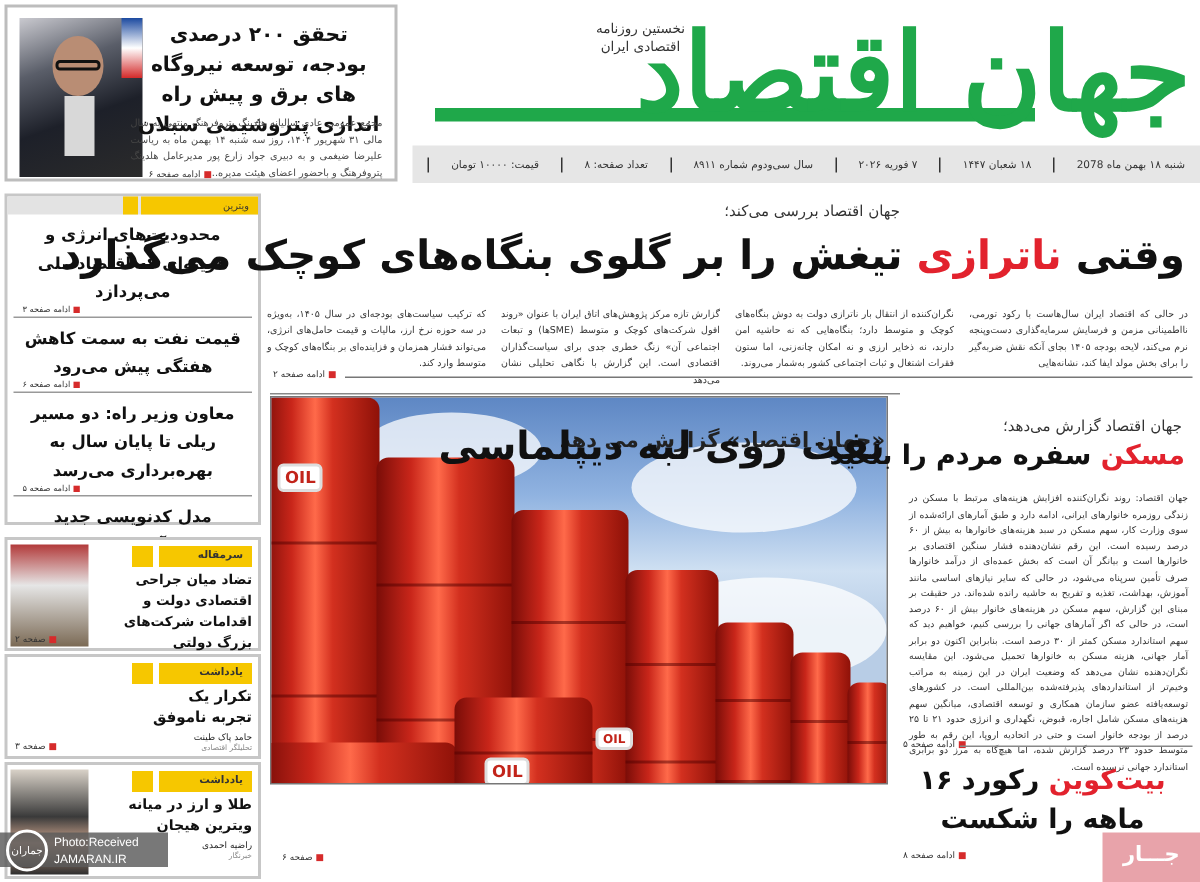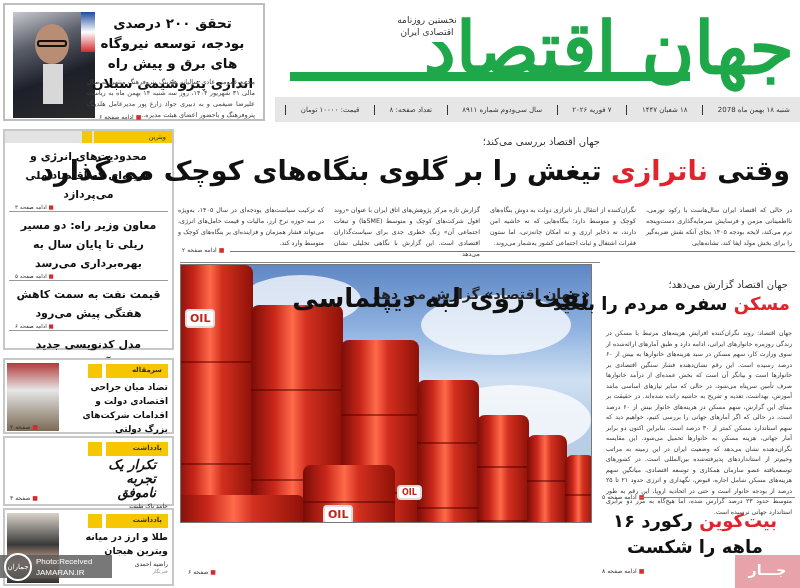--- a/index.html
+++ b/index.html
@@ -121,26 +121,26 @@
 <div class="abs vitrin">
   <div class="tab-head">
     <div class="y">ویترین</div>
     <div class="y2"></div>
   </div>
   <div class="v-item">
     <div class="t">محدودیت‌های انرژی و هزینه‌ای که اقتصاد ملی می‌پردازد</div>
     <div class="m">ادامه صفحه ۳</div>
   </div>
   <div class="v-item">
+    <div class="t">قیمت نفت به سمت کاهش هفتگی پیش می‌رود</div>
+    <div class="m">ادامه صفحه ۶</div>
+  </div>
+  <div class="v-item">
     <div class="t">معاون وزیر راه: دو مسیر ریلی تا پایان سال به بهره‌برداری می‌رسد</div>
     <div class="m">ادامه صفحه ۵</div>
-  </div>
-  <div class="v-item">
-    <div class="t">قیمت نفت به سمت کاهش هفتگی پیش می‌رود</div>
-    <div class="m">ادامه صفحه ۶</div>
   </div>
   <div class="v-item">
     <div class="t">مدل کدنویسی جدید «اوپن‌ای‌آی» رونمایی شد</div>
     <div class="m">ادامه صفحه ۸</div>
   </div>
 </div>
 
 <div class="abs sbox" style="top:358px;height:76px;">
   <div class="abs avatar-man" style="left:2px;top:3px;width:52px;height:68px;"></div>
   <div style="margin-left:56px;">
@@ -153,21 +153,21 @@
     <div class="r">عضو کمیسیون صنایع و معادن مجلس شورای اسلامی</div>
   </div>
   <div class="pg" style="top:63px;">صفحه ۲</div>
 </div>
 
 <div class="abs sbox" style="top:436px;height:70px;">
   <div class="hdr">
     <div class="y">یادداشت</div>
     <div class="y2"></div>
   </div>
-  <div class="t" style="font-size:13px;line-height:14px;width:80px;margin-right:12px;font-style:italic;">تکرار یک تجربه ناموفق</div>
+  <div class="t" style="font-size:10px;line-height:14px;width:80px;margin-right:0;">تکرار یک تجربه ناموفق</div>
   <div class="a">حامد پاک طینت</div>
   <div class="r">تحلیلگر اقتصادی</div>
   <div class="pg" style="top:56px;">صفحه ۳</div>
 </div>
 
 <div class="abs sbox" style="top:508px;height:78px;">
   <div class="abs avatar-woman" style="left:2px;top:3px;width:52px;height:70px;"></div>
   <div style="margin-left:56px;">
     <div class="hdr">
       <div class="y">یادداشت</div>

